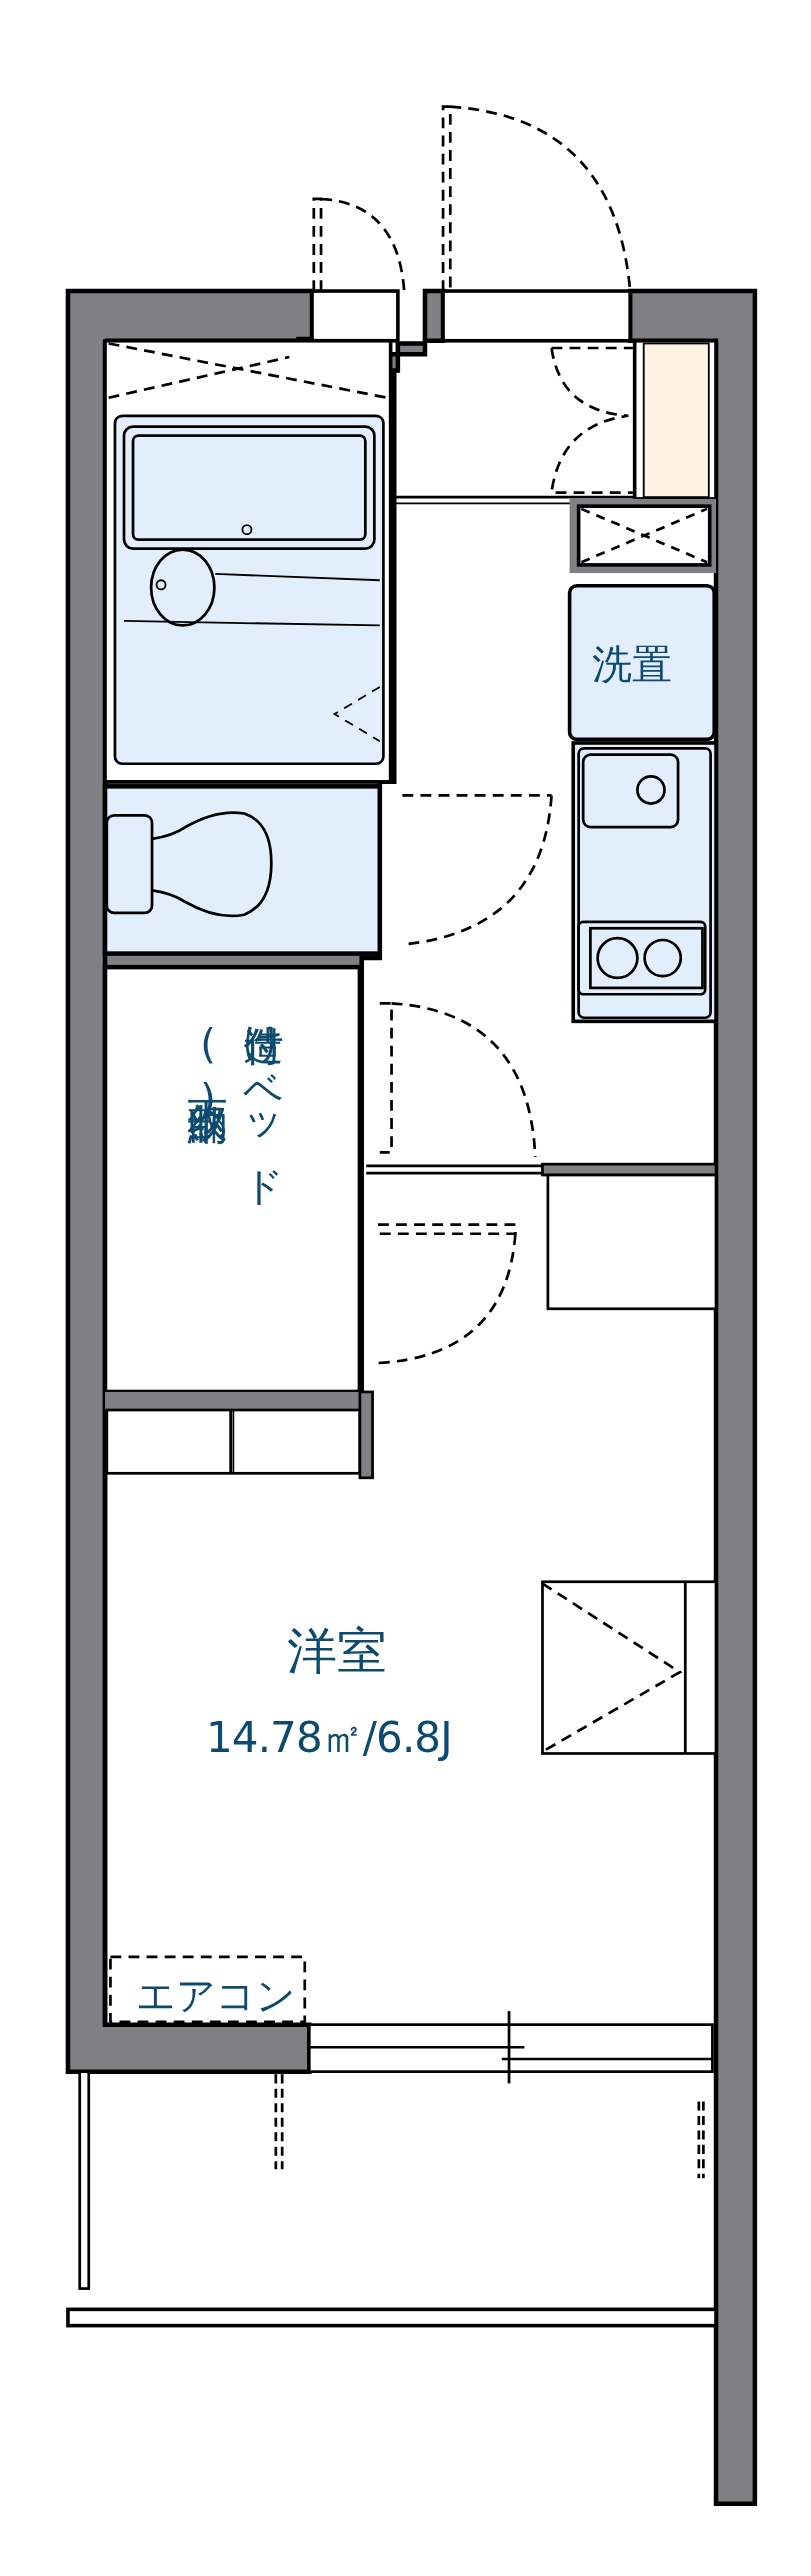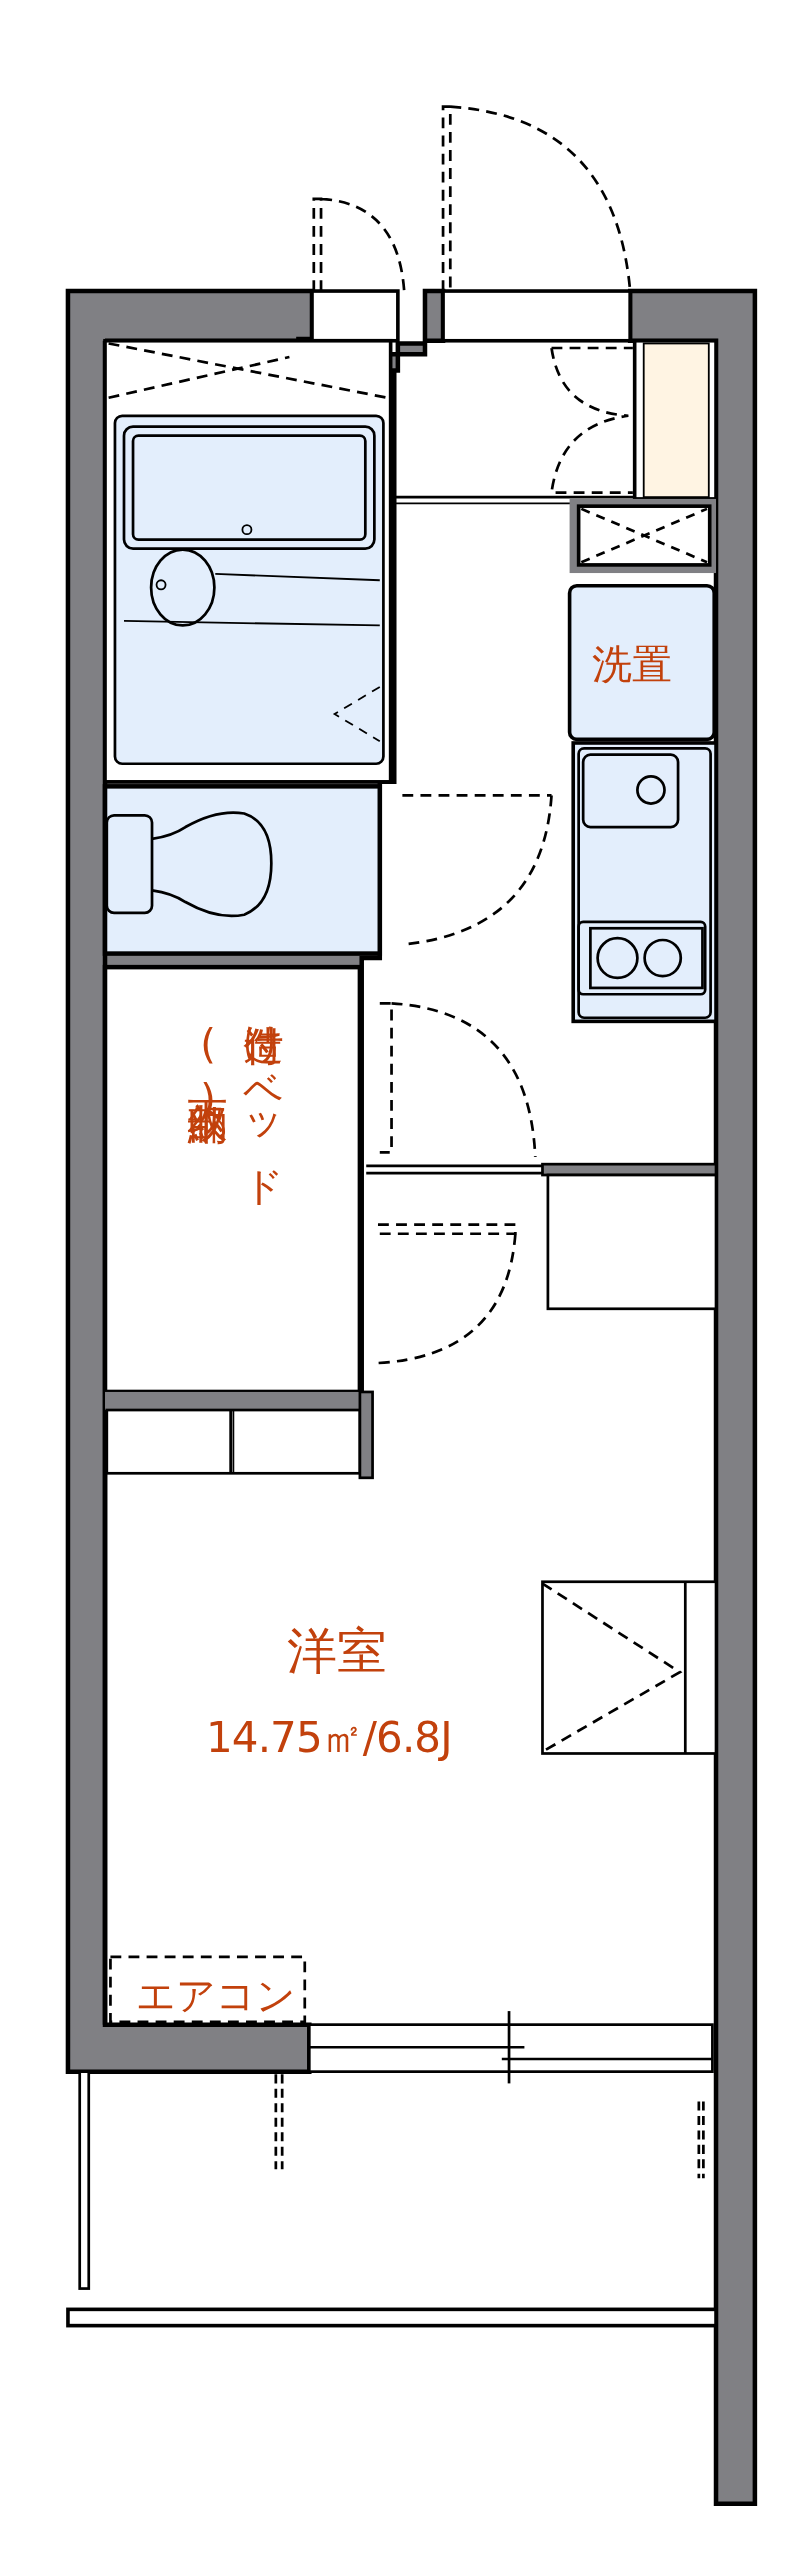--- a/index.html
+++ b/index.html
@@ -1,18 +1,18 @@
 <!DOCTYPE html>
 <html style="font-size:14.5px"><head>
 <meta charset="utf-8">
 <style>
   html,body{margin:0;padding:0;background:#ffffff;}
   body{width:812px;height:2576px;position:relative;overflow:hidden;font-family:"DejaVu Sans","Liberation Sans",sans-serif;}
   svg{position:absolute;left:0;top:0;}
-  .lbl{position:absolute;color:#c2410c;white-space:nowrap;font-family:"DejaVu Sans","Liberation Sans",sans-serif;}
+  .lbl{position:absolute;color:#0c4a6e;white-space:nowrap;font-family:"DejaVu Sans","Liberation Sans",sans-serif;}
   .vert{writing-mode:vertical-rl;text-orientation:upright;letter-spacing:1.8px;}
 </style>
 </head>
 <body>
 
 <svg width="812" height="2576" viewBox="0 0 898 2850">
   <g stroke="#000" stroke-width="5" fill="#808084">
 
     <path d="M75 322 L345 322 L345 375 L330 375 L330 392 L440 392 L440 380 L470 380 L470 322 L490 322 L490 377 L470 377 L470 392 L440 392 L440 410 L436 410 L436 865 L420 865 L420 1060 L400 1060 L400 1545 L116 1545 L116 2240 L342 2240 L342 2292 L75 2292 Z"></path>
 
@@ -115,16 +115,16 @@
   <rect x="88" y="2292" width="10" height="240" fill="#fff" stroke="#000" stroke-width="3"></rect>
   <rect x="75" y="2555" width="717" height="18" fill="#fff" stroke="#000" stroke-width="4"></rect>
 </svg>
 
 <div class="lbl" style="left:592px;top:637px;font-size:40px;">洗置</div>
 
 <div class="lbl vert" style="left:237px;top:994px;font-size:40px;">造付けベッド</div>
 <div class="lbl vert" style="left:181px;top:1021px;font-size:40px;">(下部収納)</div>
 
 <div class="lbl" style="left:287px;top:1618px;font-size:50px;">洋室</div>
-<div class="lbl" style="left:206px;top:1710px;font-size:42px;letter-spacing:-0.9px;">14.75㎡/6.8J</div>
+<div class="lbl" style="left:206px;top:1710px;font-size:42px;letter-spacing:-0.9px;">14.78㎡/6.8J</div>
 
 <div class="lbl" style="left:136px;top:1969px;font-size:39px;">エアコン</div>
 
 
 </body></html>

